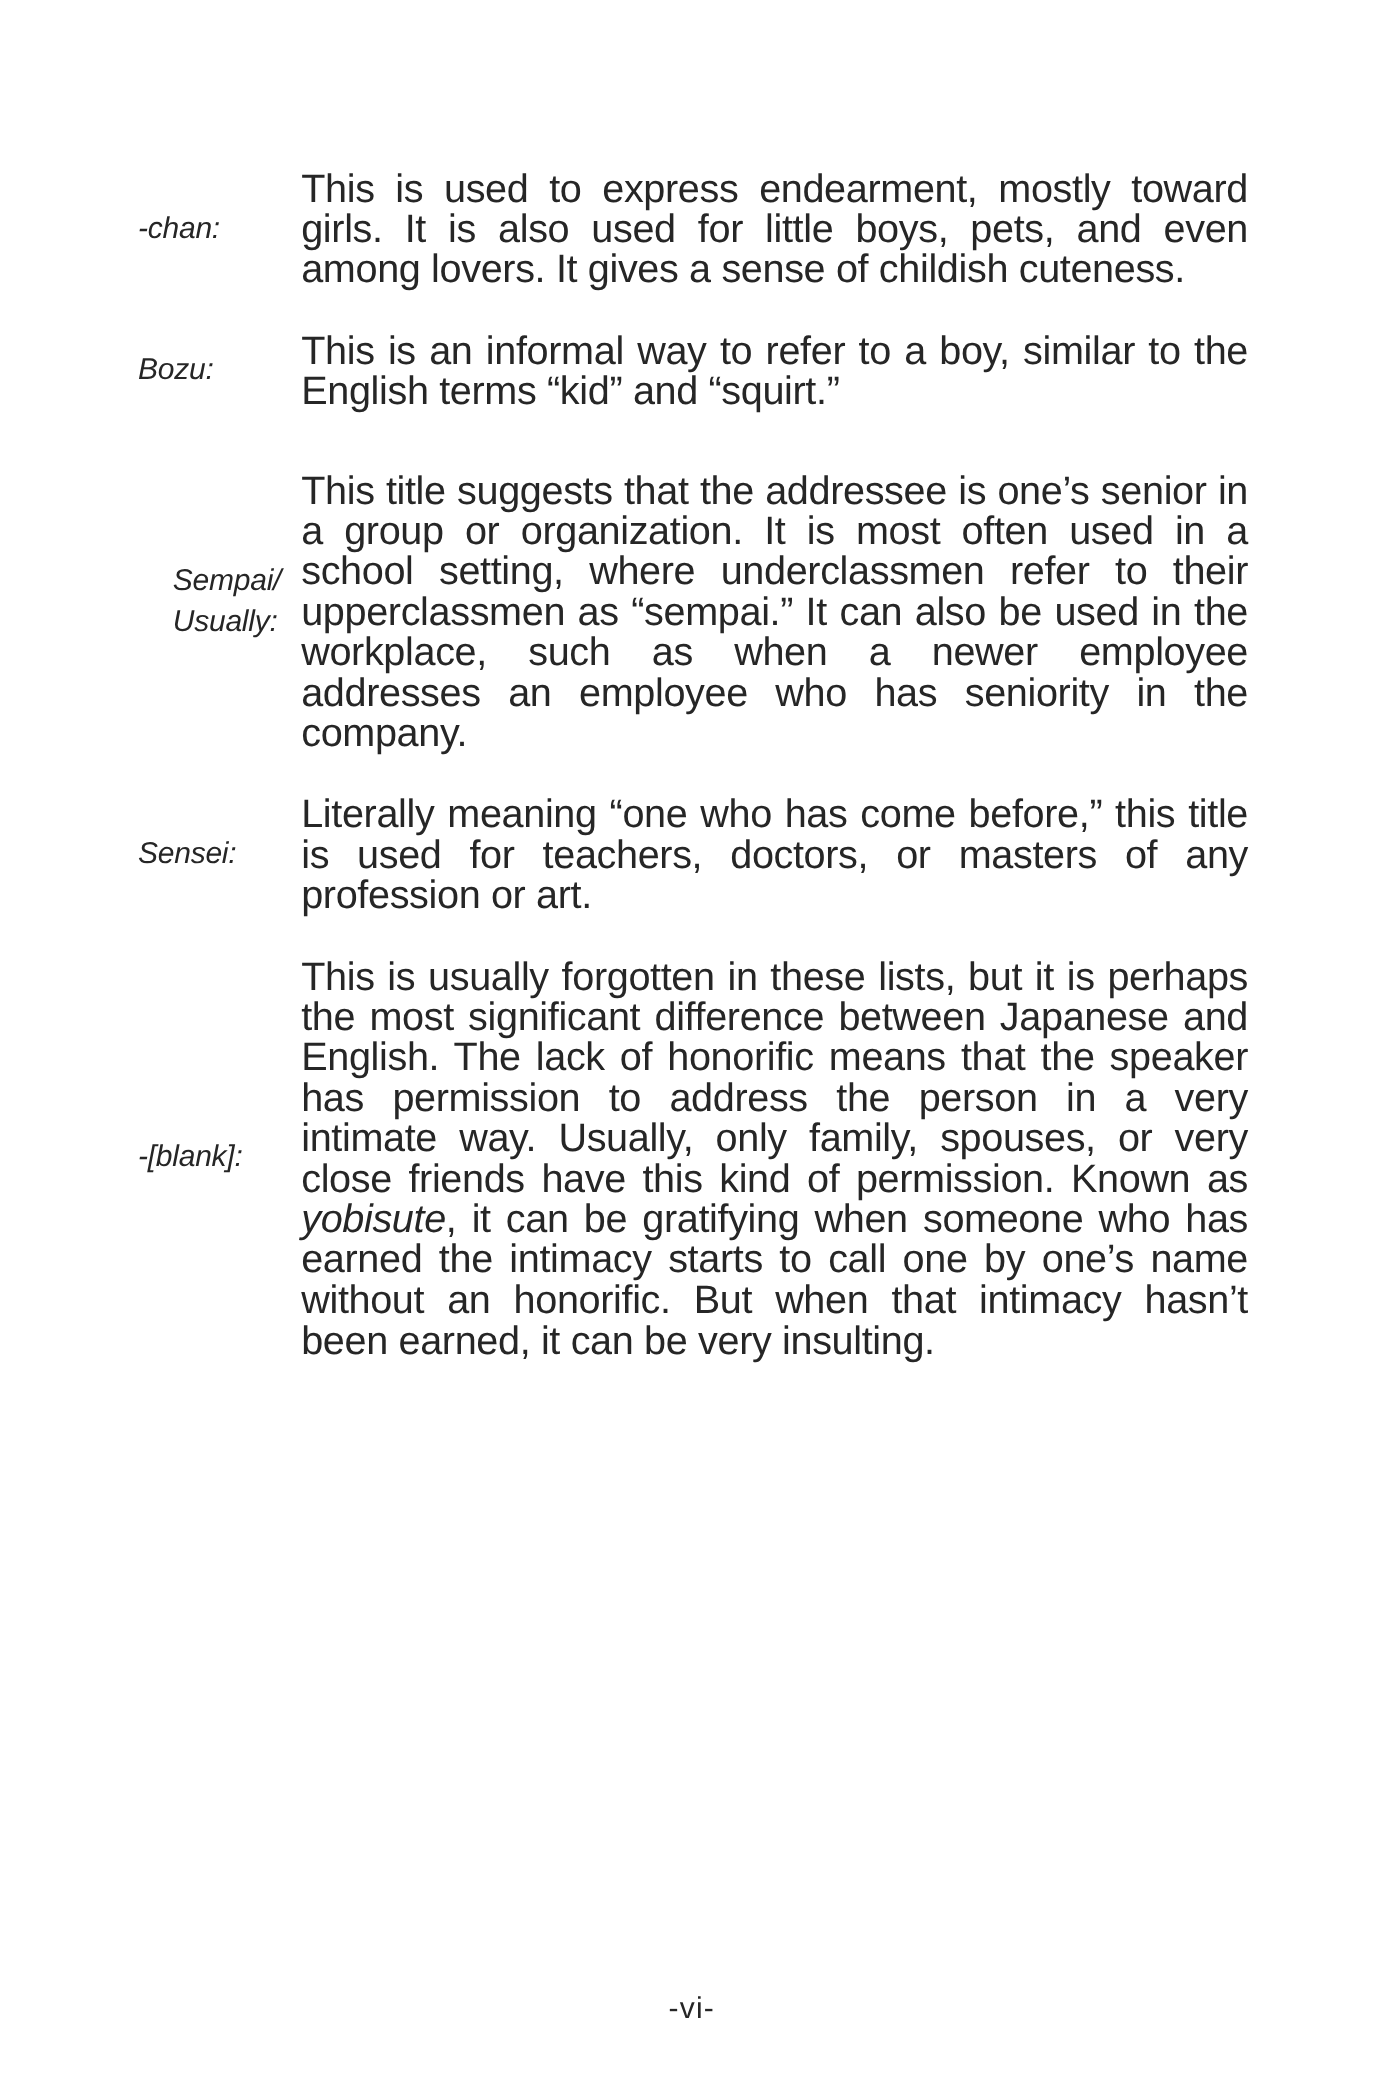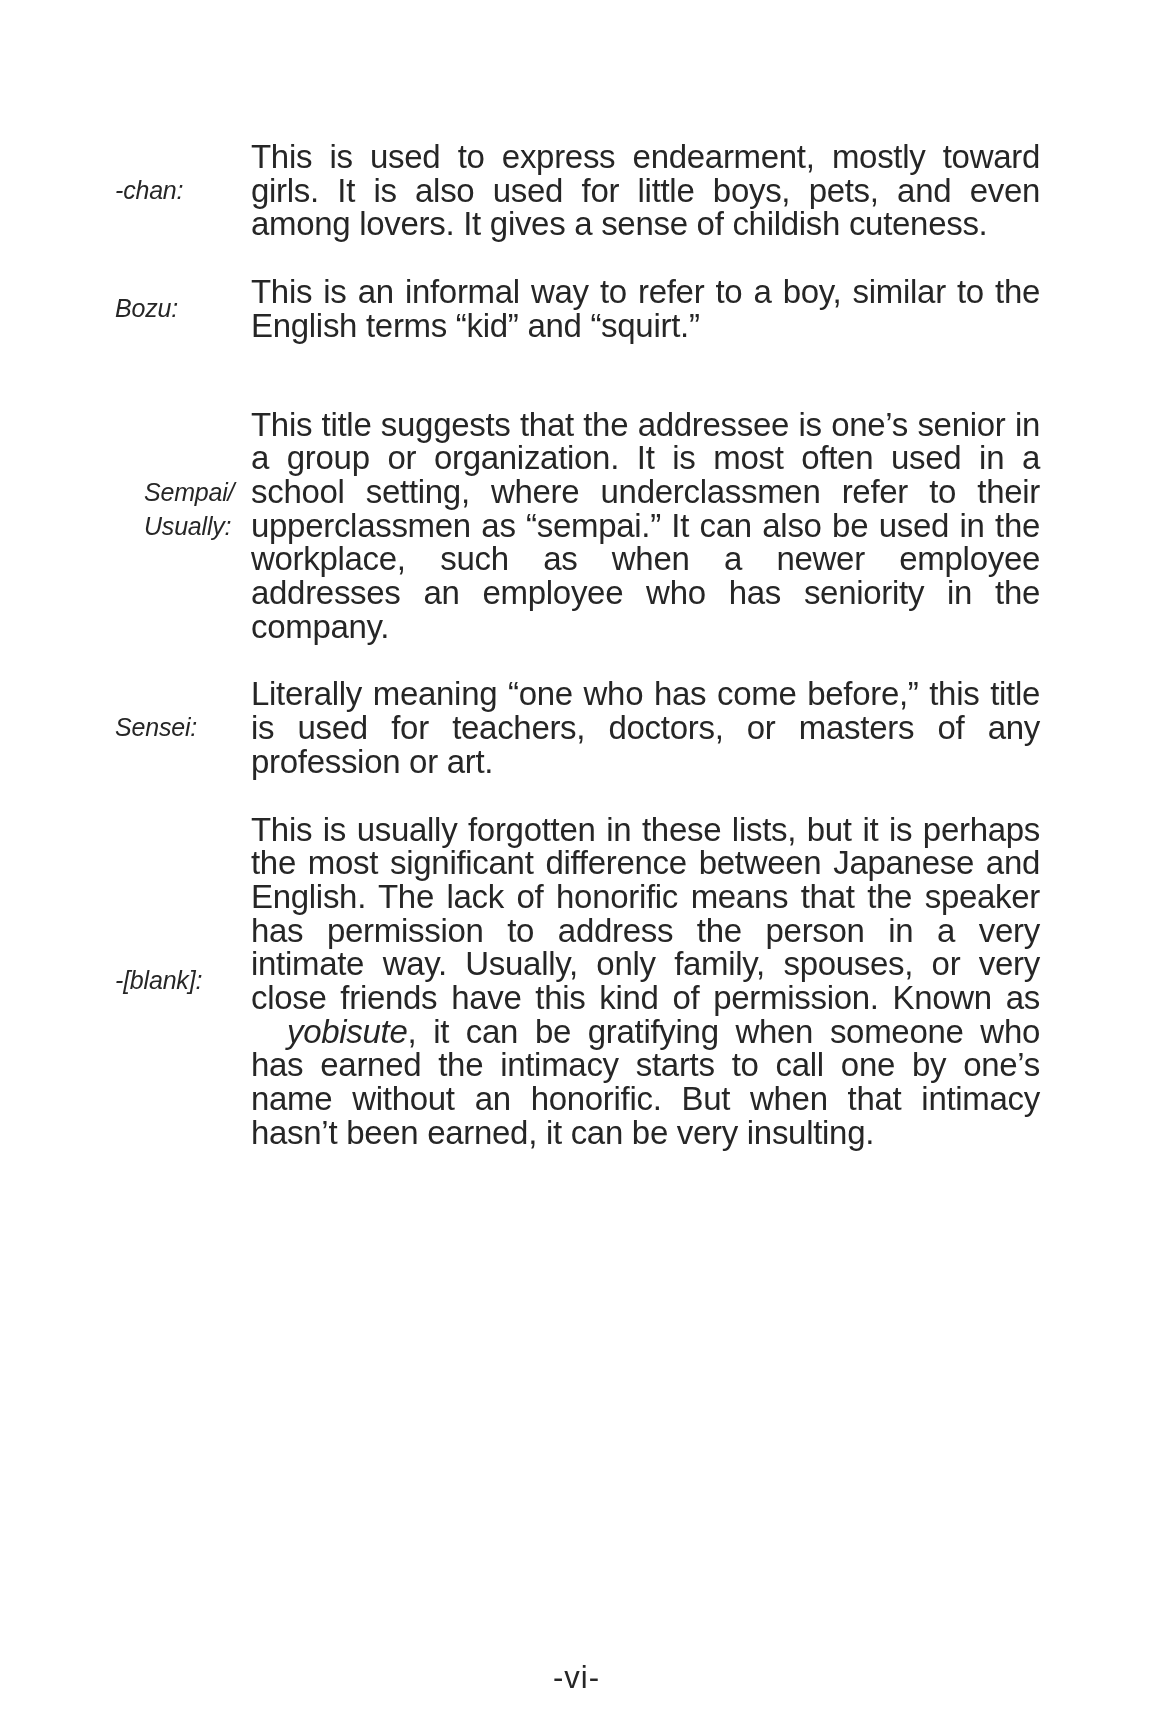--- a/index.html
+++ b/index.html
@@ -32,30 +32,30 @@
       letter-spacing: -0.2px;
     }
     .term .line { display: block; margin-left: 29px; }
     .def {
       flex: 1;
       font-size: 33px;
       line-height: 33.7px;
       text-align: justify;
       letter-spacing: -0.3px;
     }
-    .def em { font-style: italic; margin-left: 36px; }
-    .entry.sempai .def { margin-top: 31px; }
+    .def em { font-style: italic; }
+    .entry.sempai .def { margin-top: 15px; }
     .entry.sempai .term { }
     .folio {
       position: absolute;
       left: 0;
       right: 0;
       top: 1660px;
       text-align: center;
-      font-size: 31px;
+      font-size: 25px;
       letter-spacing: 1px;
     }
   </style>
 </head>
 <body>
 
 <div class="page">
 
   <div class="entry">
     <div class="term">-chan:</div>

